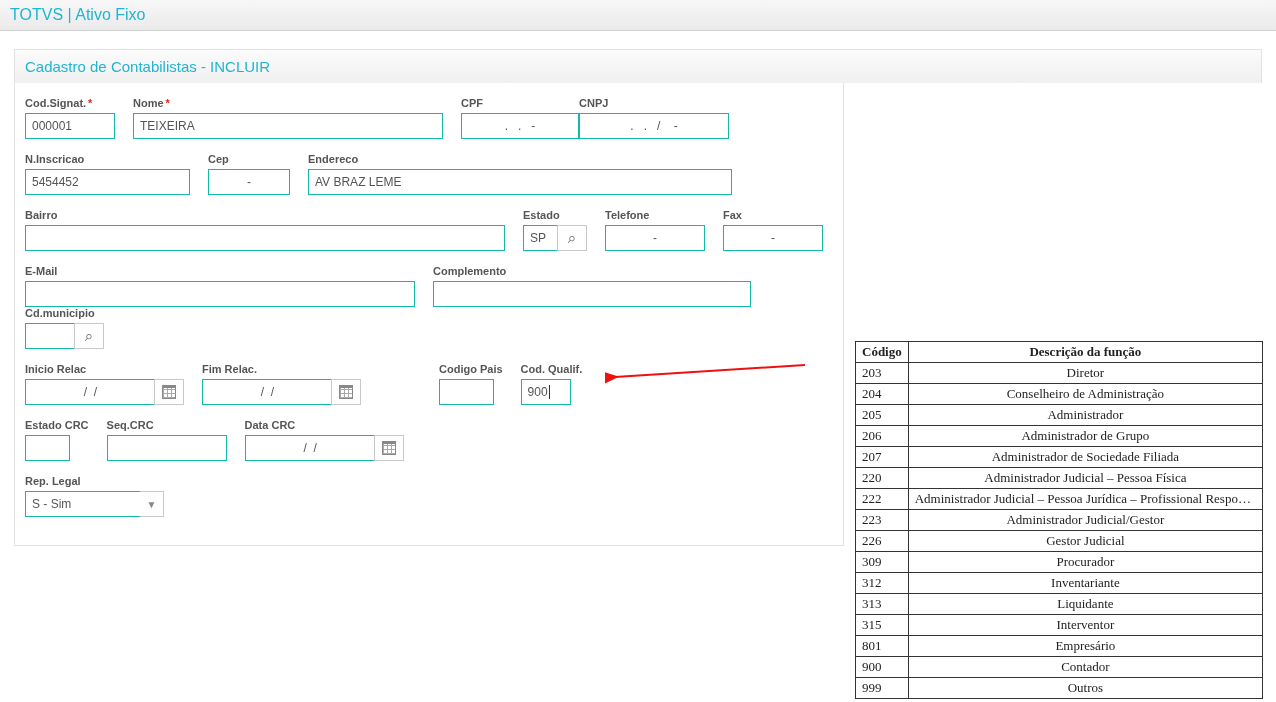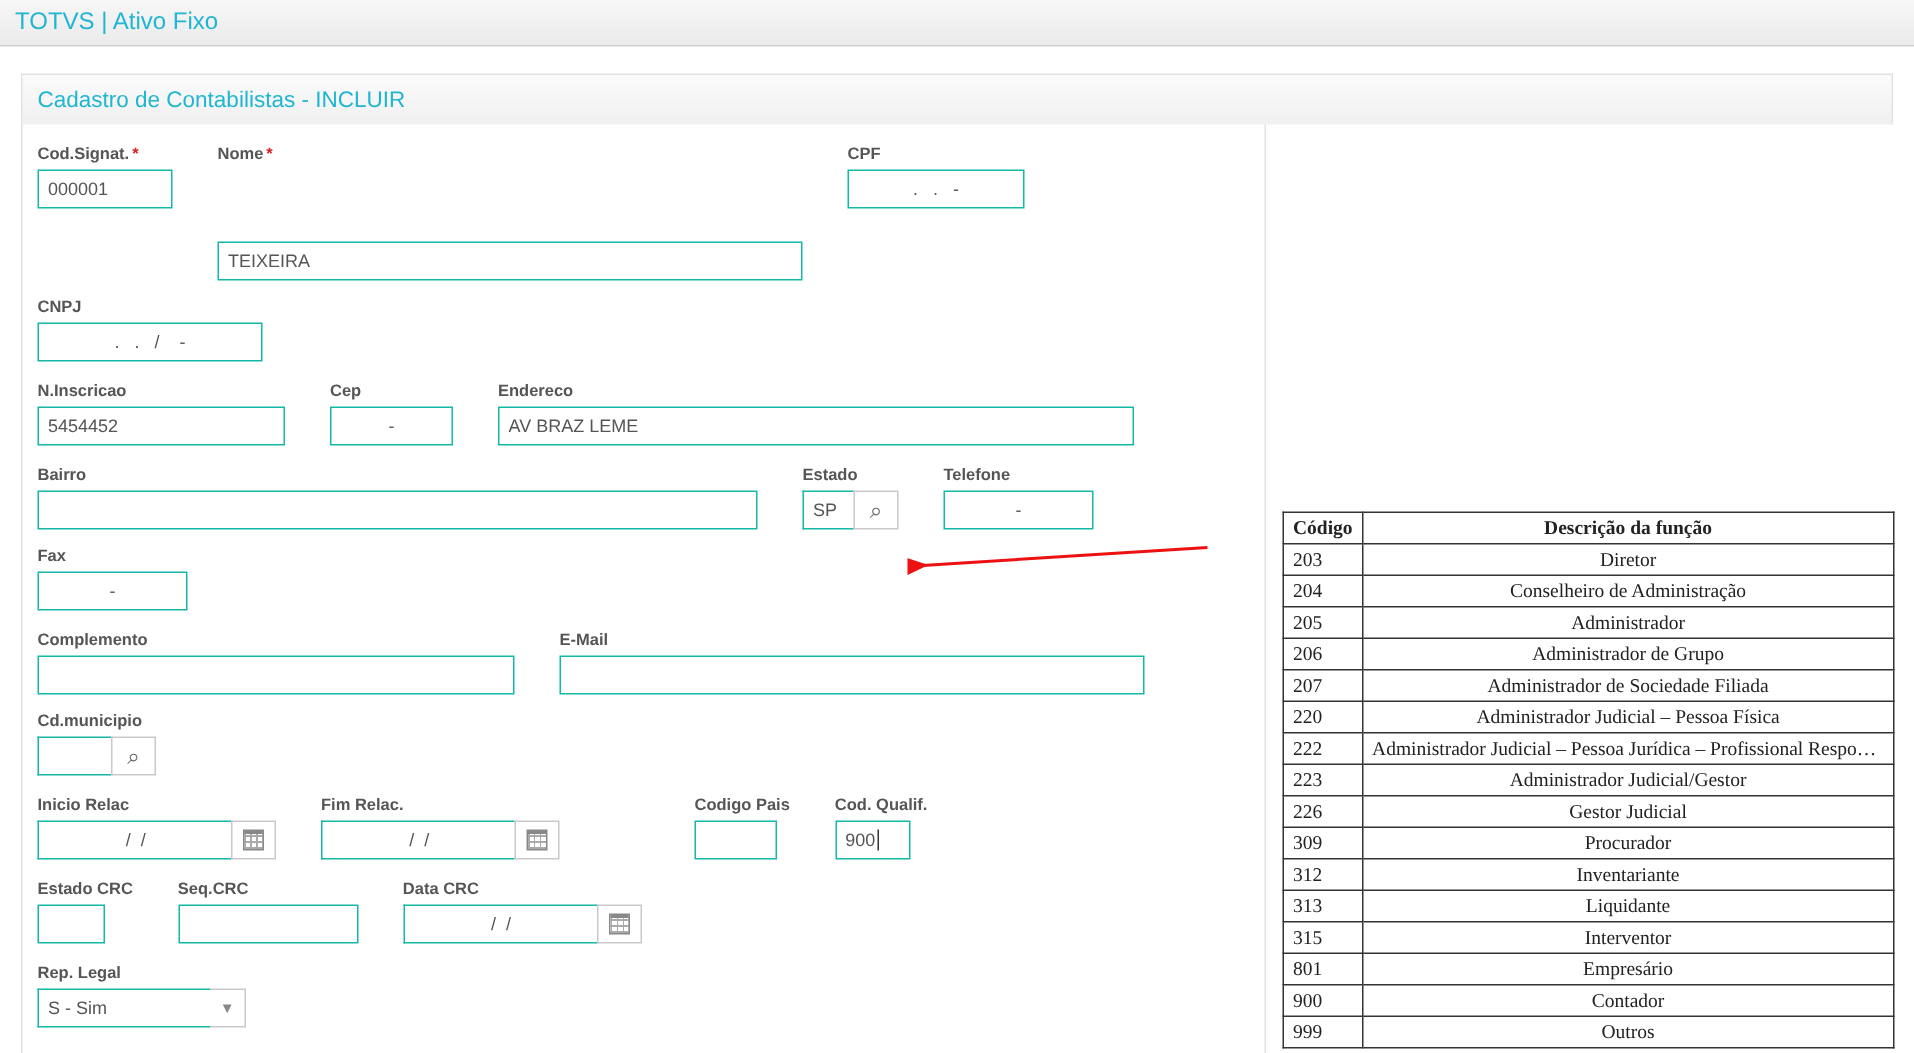--- a/index.html
+++ b/index.html
@@ -34,21 +34,21 @@
     border: 1px solid #e2e2e2;
     border-top: none;
     padding: 14px 10px;
     width: 830px;
     position: relative;
   }
   .row {
     display: flex;
     flex-wrap: wrap;
     margin-bottom: 14px;
-    gap: 12px;
+    gap: 0;
   }
   .field {
     display: flex;
     flex-direction: column;
     margin-right: 18px;
   }
   .field-label {
     font-size: 11px;
     font-weight: bold;
     color: #555;
@@ -169,21 +169,21 @@
       <div class="field">
         <div class="field-label">
           <span>Cod.Signat.</span><span class="req">*</span>
         </div>
         <input class="input" style="width: 90px;" value="000001">
       </div>
       <div class="field">
         <div class="field-label">
           <span>Nome</span><span class="req">*</span>
         </div>
-        <input class="input" style="width: 390px; margin-top: 48px;" value="TEIXEIRA">
+        <input class="input" style="width: 310px;" value="TEIXEIRA">
       </div>
       <div class="field" style="margin-right:0">
         <div class="field-label">CPF</div>
         <input class="input" style="width: 118px; text-align: center;" value=".   .   -">
       </div>
       <div class="field">
         <div class="field-label">CNPJ</div>
         <input class="input" style="width: 150px; text-align: center;" value=".   .   /    -">
       </div>
     </div>
@@ -222,26 +222,26 @@
         <input class="input" style="width: 100px; text-align: center;" value="-">
       </div>
       <div class="field" style="margin-right:0">
         <div class="field-label">Fax</div>
         <input class="input" style="width: 100px; text-align: center;" value="-">
       </div>
     </div>
 
     <div class="row">
       <div class="field">
+        <div class="field-label">E-Mail</div>
+        <input class="input" style="width: 390px;" value="">
+      </div>
+      <div class="field">
         <div class="field-label">Complemento</div>
         <input class="input" style="width: 318px;" value="">
-      </div>
-      <div class="field">
-        <div class="field-label">E-Mail</div>
-        <input class="input" style="width: 390px;" value="">
       </div>
       <div class="field" style="margin-right:0">
         <div class="field-label">Cd.municipio</div>
         <div class="input-with-icon">
           <input class="input" style="width: 50px; border-right: none;" value="">
           <div class="icon-btn sep-left">
               <span class="icon-search"></span>
             </div>
         </div>
       </div>

